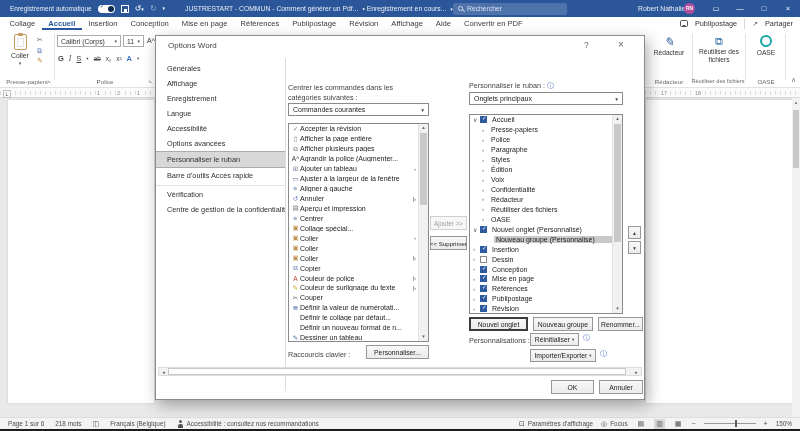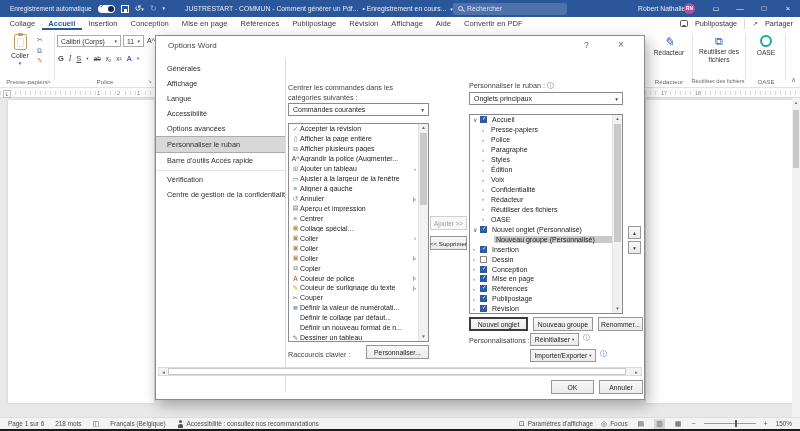--- a/index.html
+++ b/index.html
@@ -328,20 +328,21 @@
 
   <div class="dialog">
     <div class="dtitle">Options Word</div>
     <div class="dhelp">?</div>
     <div class="dclose">×</div>
 
     <div class="dnav">
 
     <div class="nrow">Générales</div>
         <div class="nrow">Affichage</div>
+        <div class="nrow">Enregistrement</div>
         <div class="nrow">Langue</div>
         <div class="nrow">Accessibilité</div>
         <div class="nrow">Options avancées</div>
         <div class="nrow f-selected">Personnaliser le ruban</div>
         <div class="nrow">Barre d'outils Accès rapide</div>
         <div class="nrow f-sep_before">Vérification</div>
         <div class="nrow">Centre de gestion de la confidentialité</div>
       </div>
 
 

